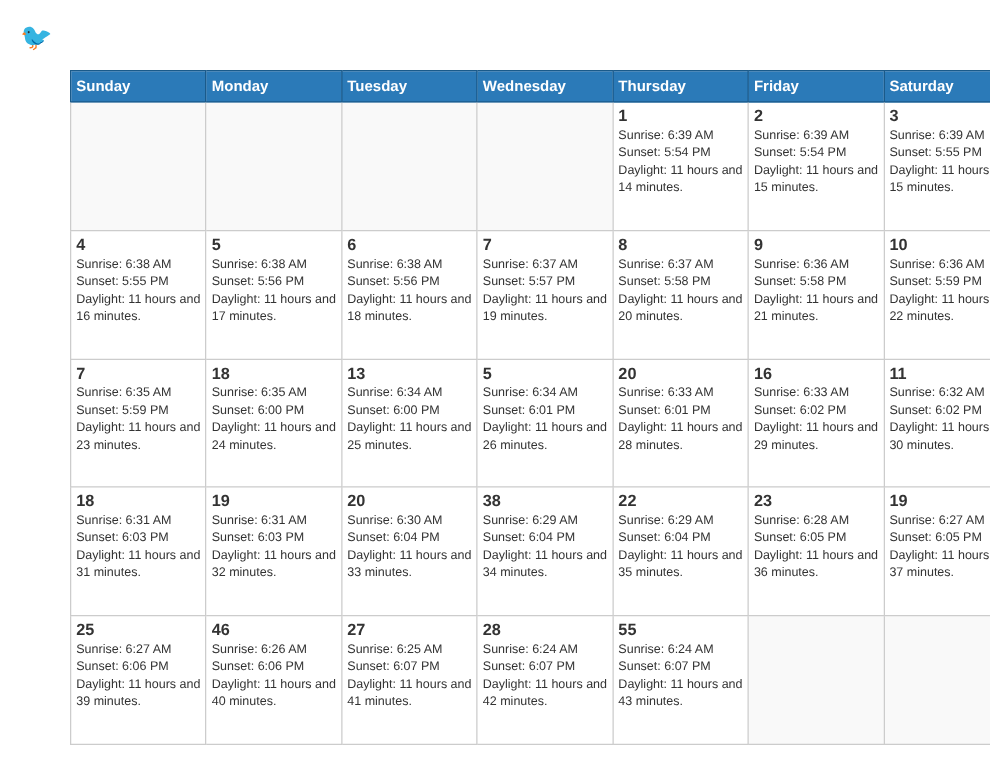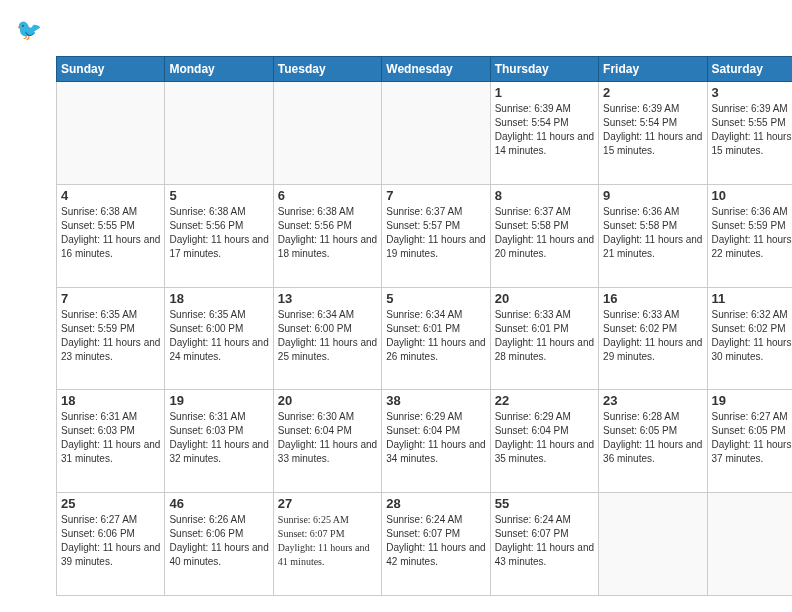--- a/index.html
+++ b/index.html
@@ -286,21 +286,21 @@
 Daylight: 11 hours and 39 minutes.</div>
           </td>
           <td>
             <span class="day-num">46</span>
             <div class="day-info" style="white-space: pre-line;">Sunrise: 6:26 AM
 Sunset: 6:06 PM
 Daylight: 11 hours and 40 minutes.</div>
           </td>
           <td>
             <span class="day-num">27</span>
-            <div class="day-info" style="white-space: pre-line; font-family: Liberation Serif, serif;">Sunrise: 6:25 AM
+            <div class="day-info" style="white-space: pre-line;">Sunrise: 6:25 AM
 Sunset: 6:07 PM
 Daylight: 11 hours and 41 minutes.</div>
           </td>
           <td>
             <span class="day-num">28</span>
             <div class="day-info" style="white-space: pre-line;">Sunrise: 6:24 AM
 Sunset: 6:07 PM
 Daylight: 11 hours and 42 minutes.</div>
           </td>
           <td>

